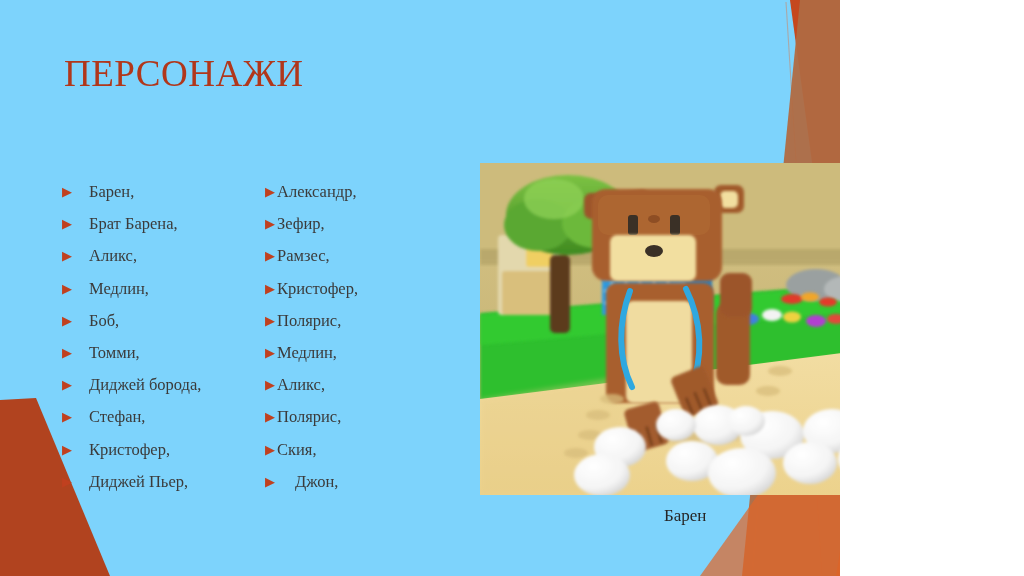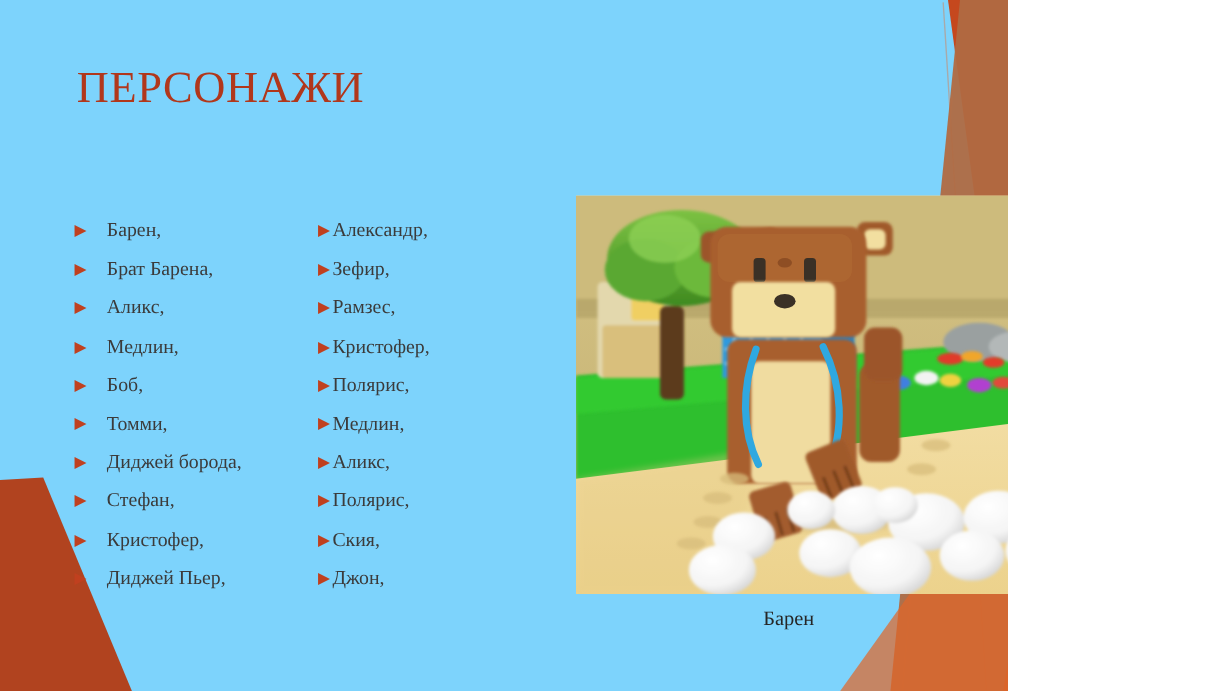--- a/index.html
+++ b/index.html
@@ -63,39 +63,39 @@
     position: relative;
     top: -1px;
   }
   .bullet-text {
     font-size: 16.5px;
     color: #3b3b3b;
     white-space: nowrap;
   }
   
   .ind-0 .bullet-text { margin-left: 15px; }
-  .ind-1 .bullet-text { }
+  .ind-1 .bullet-text { margin-left: 18px; }
   .ind-2 .bullet-text { }
 
   
   #picture-frame {
     position: absolute;
     left: 480px;
     top: 163px;
     width: 410px;
     height: 332px;
     overflow: hidden;
     background: #e8d9a0;
   }
   #picture-frame svg { display: block; }
 
   
   #caption {
     position: absolute;
-    left: 636px;
+    left: 664px;
     top: 506px;
     font-size: 17px;
     color: #262626;
     white-space: nowrap;
   }
 </style>
 </head>
 <body>
 
 <div id="slide">

